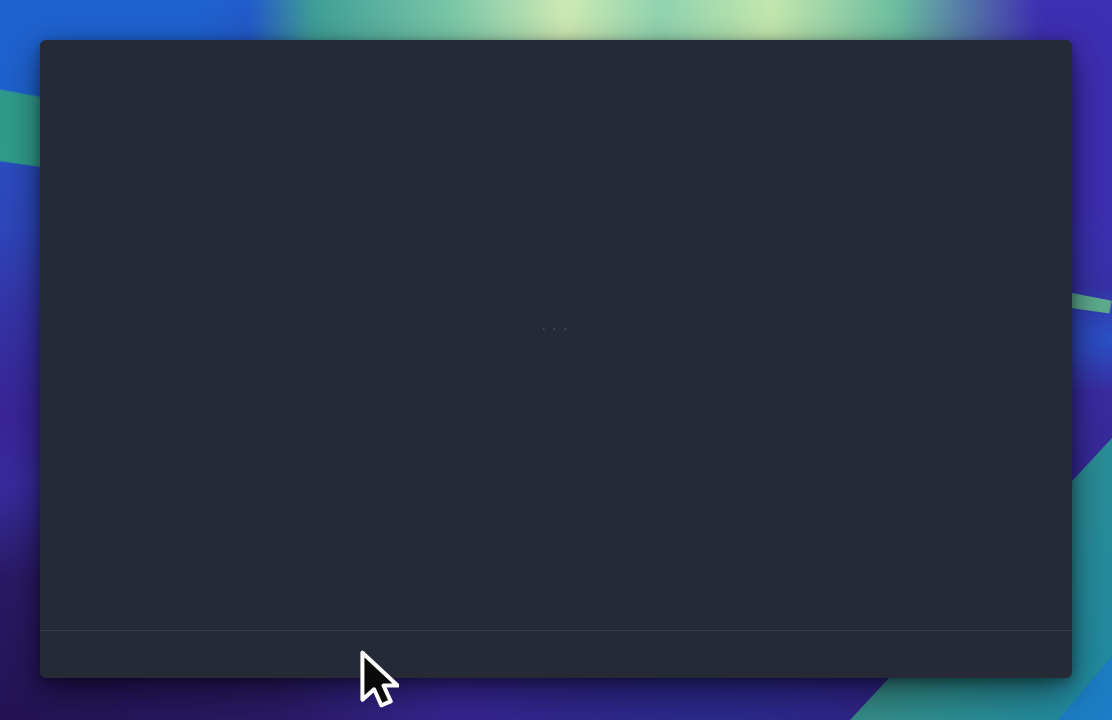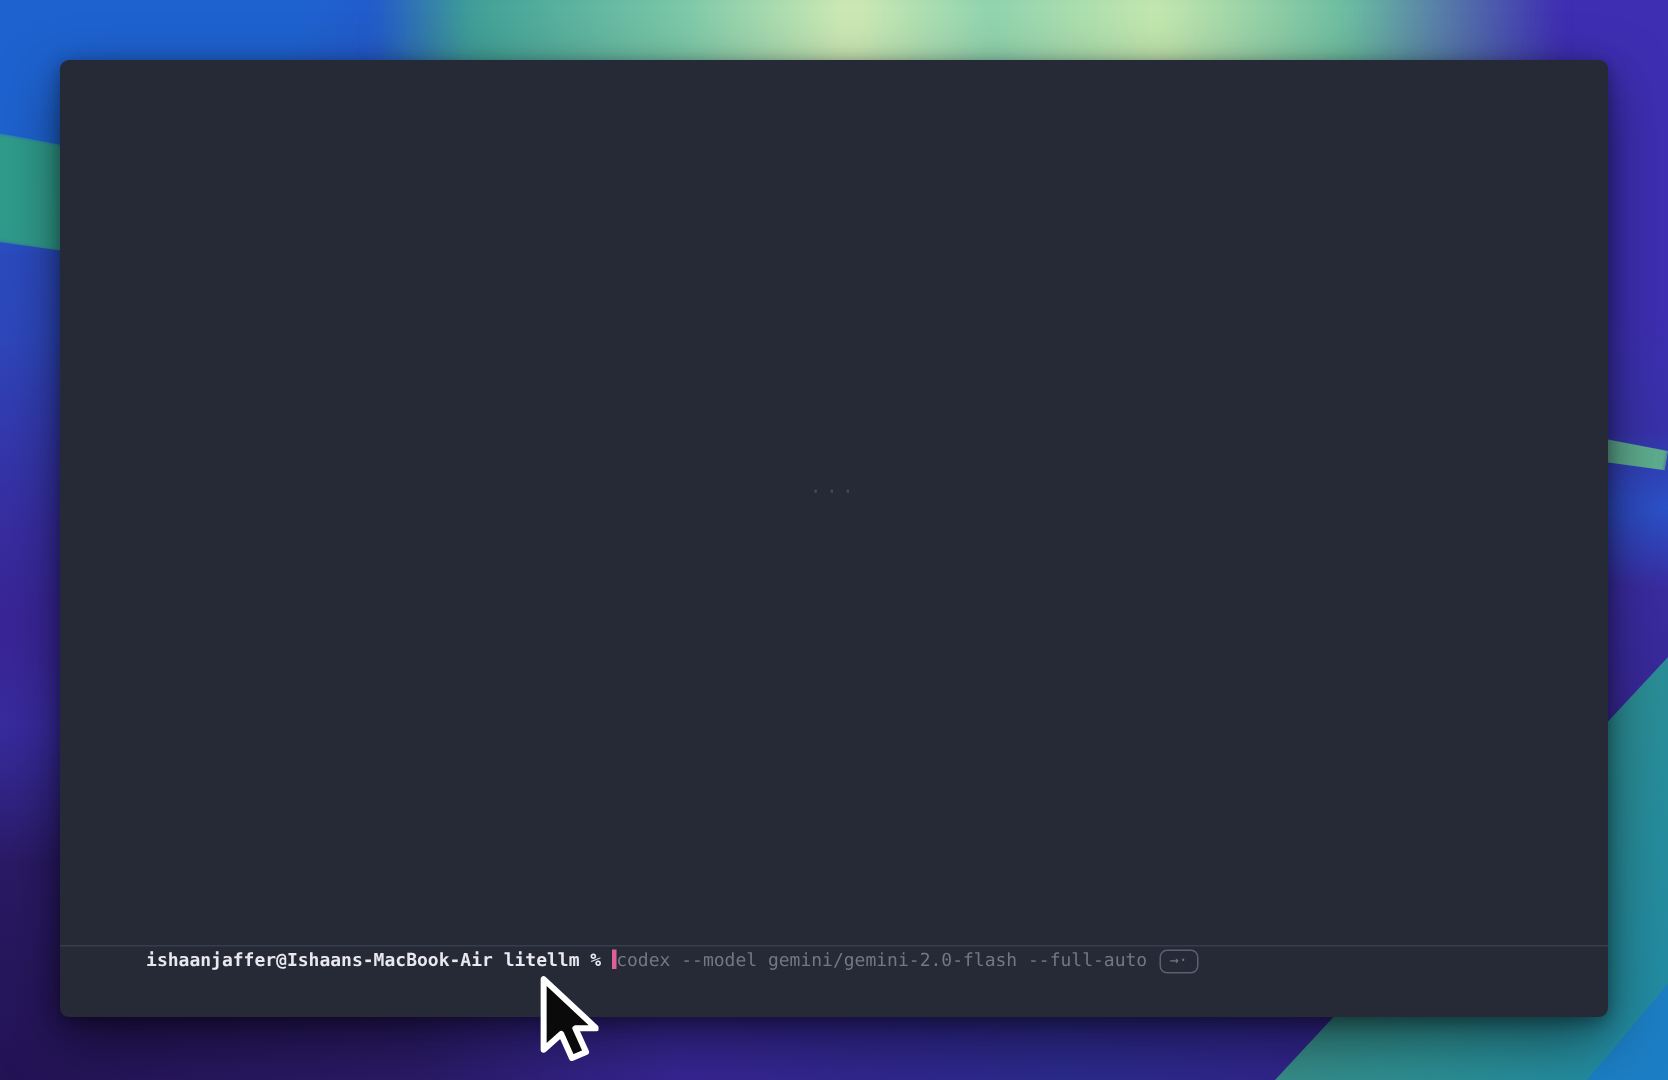--- a/index.html
+++ b/index.html
@@ -112,21 +112,18 @@
   <div class="wp-streak"></div>
   <div class="wp-glow"></div>
   <div class="wp-wedge"></div>
   <div class="wp-corner"></div>
 
   <div class="terminal">
     <div class="spinner">···</div>
 
     <div class="divider"></div>
 
-    <div class="prompt-line">
-      <span class="prompt">ishaanjaffer@Ishaans-MacBook-Air litellm %</span><span class="cursor"></span><span class="suggestion">codex --model gemini/gemini-2.0-flash --full-auto</span><span class="hint-pill">→·</span>
-    </div>
   </div>
 
   <svg class="pointer" viewBox="0 0 14 20" xmlns="http://www.w3.org/2000/svg">
     <path d="M1.2 0.8 L1.2 17.3 L5.3 13.6 L7.8 19.2 L11.1 17.8 L8.6 12.3 L13.5 12.3 Z" fill="#0a0a0a" stroke="#ffffff" stroke-width="1.4" stroke-linejoin="round"></path>
   </svg>
 </div>
 
 </body></html>

